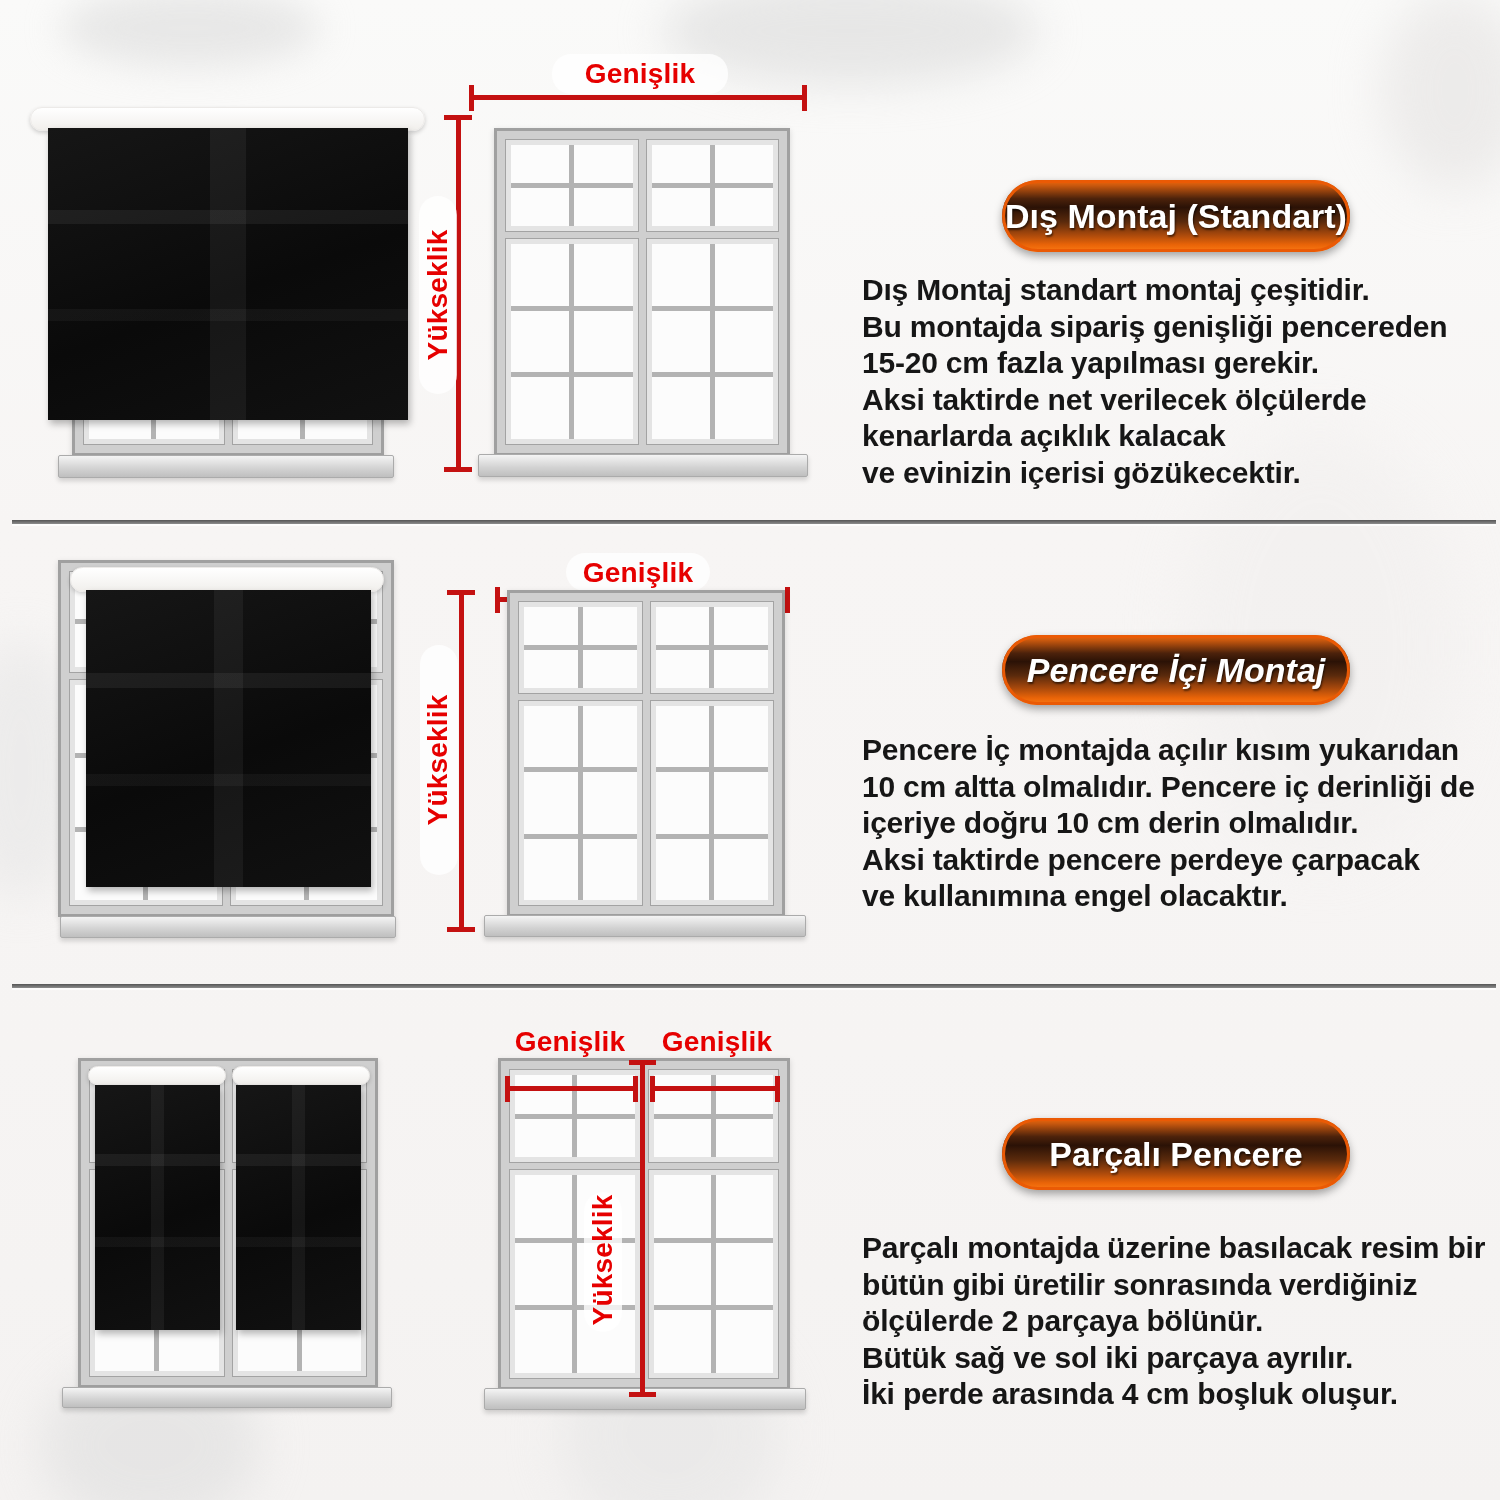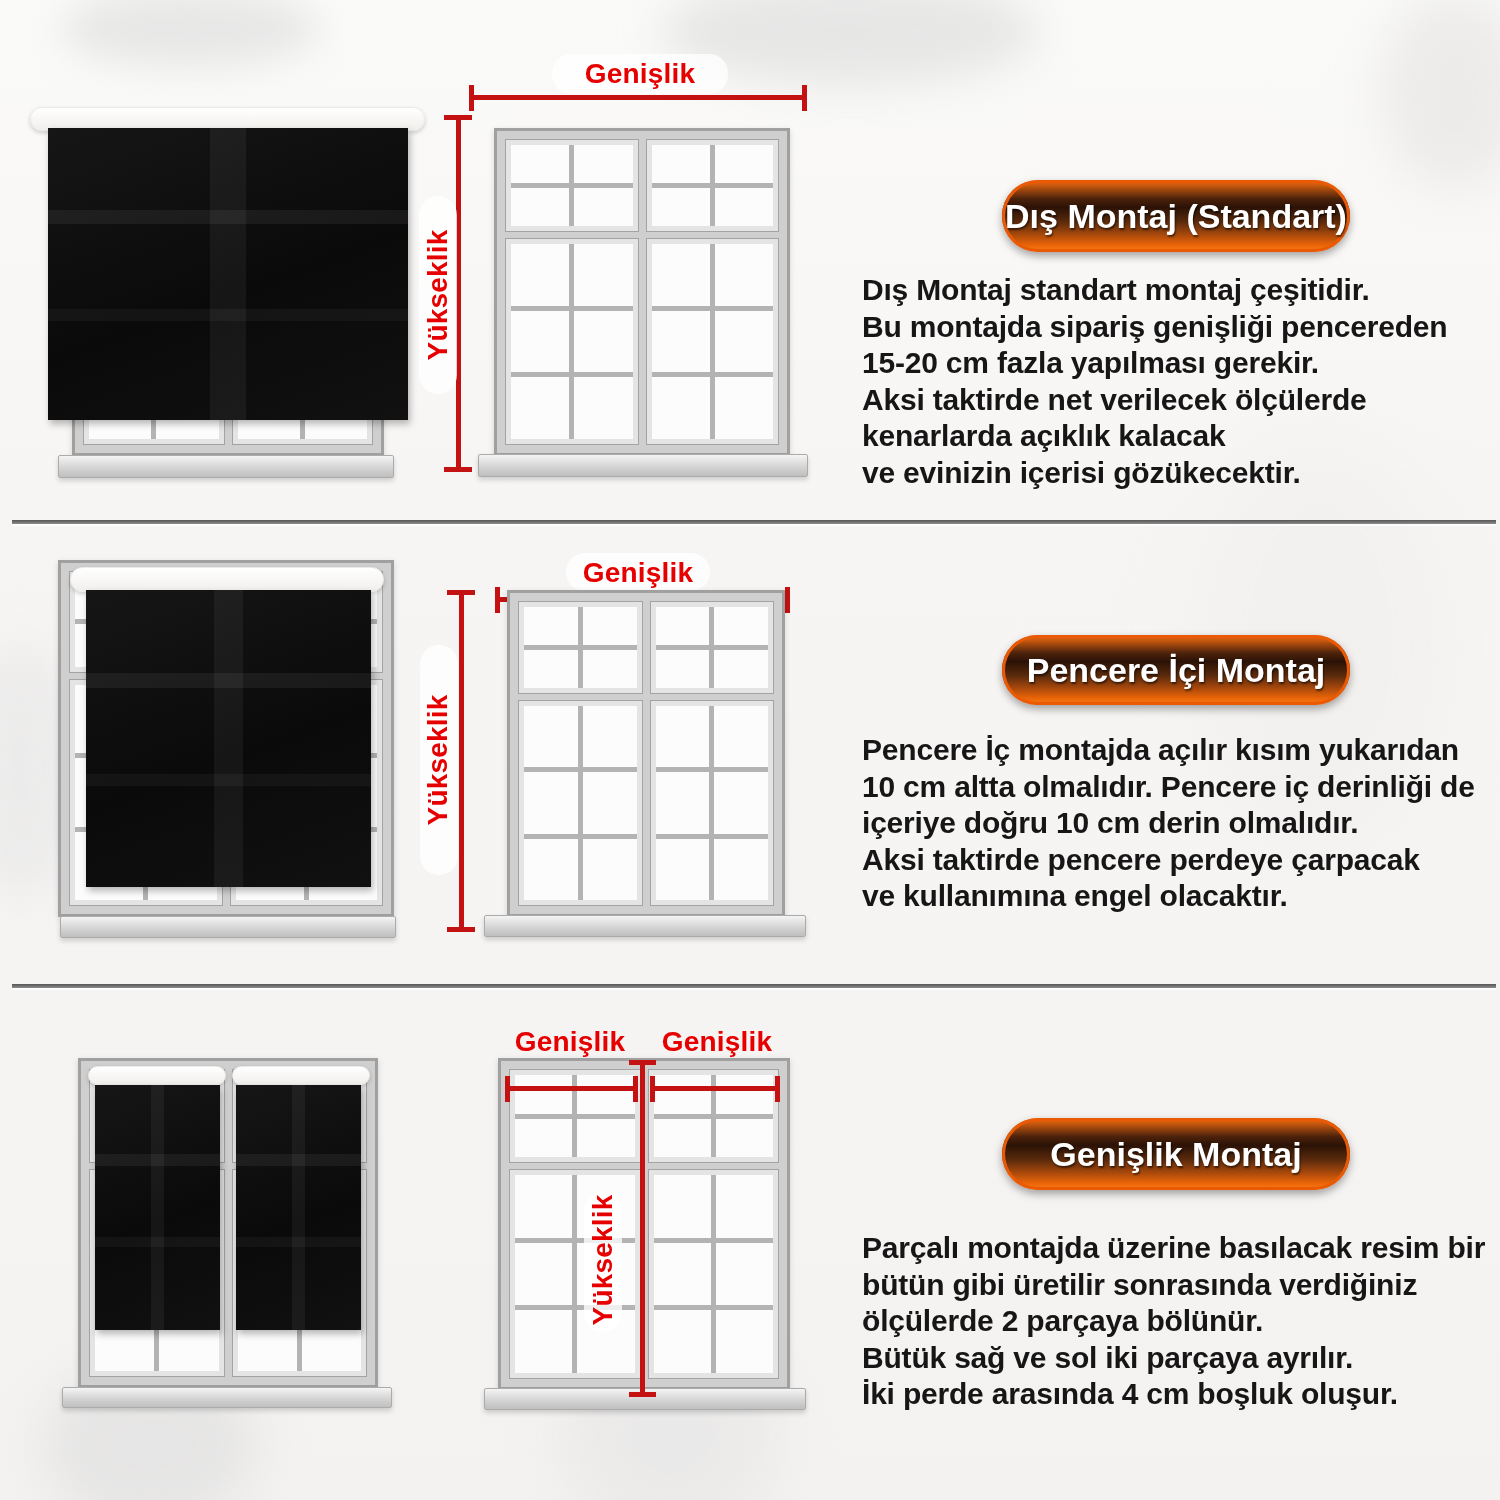--- a/index.html
+++ b/index.html
@@ -242,21 +242,21 @@
           <div class="pane"></div>
           <div class="pane"></div>
           <div class="pane"></div>
           <div class="pane"></div>
           <div class="pane"></div>
         </div>
     </div>
   </div>
   <div class="sill" style="left:484px;top:915px;width:322px;height:22px;"></div>
 
-  <div class="badge" style="left:1002px;top:635px;width:348px;height:70px;">
+  <div class="badge" style="left:1002px;top:635px;width:348px;height:70px;font-style:italic;">
     <span>Pencere İçi Montaj</span>
   </div>
   <div class="para" style="left:862px;top:732px;width:640px;">
     <span>Pencere İç montajda açılır kısım yukarıdan</span>
     <span>10 cm altta olmalıdır. Pencere iç derinliği de</span>
     <span>içeriye doğru 10 cm derin olmalıdır.</span>
     <span>Aksi taktirde pencere perdeye çarpacak</span>
     <span>ve kullanımına engel olacaktır.</span>
   </div>
 
@@ -348,21 +348,21 @@
   <div class="m" style="left:650px;top:1076px;width:5px;height:26px;"></div>
   <div class="m" style="left:775px;top:1076px;width:5px;height:26px;"></div>
 
   <div class="m" style="left:640px;top:1062px;width:5px;height:333px;"></div>
   <div class="m" style="left:629px;top:1060px;width:27px;height:5px;"></div>
   <div class="m" style="left:629px;top:1392px;width:27px;height:5px;"></div>
   <div class="pill" style="left:584px;top:1192px;width:38px;height:140px;"></div>
   <div class="rl v" style="left:523px;top:1240px;width:160px;">Yükseklik</div>
 
   <div class="badge" style="left:1002px;top:1118px;width:348px;height:72px;">
-    <span>Genişlik Montaj</span>
+    <span>Parçalı Pencere</span>
   </div>
   <div class="para" style="left:862px;top:1230px;width:640px;">
     <span>Parçalı montajda üzerine basılacak resim bir</span>
     <span>bütün gibi üretilir sonrasında verdiğiniz</span>
     <span>ölçülerde 2 parçaya bölünür.</span>
     <span>Bütük sağ ve sol iki parçaya ayrılır.</span>
     <span>İki perde arasında 4 cm boşluk oluşur.</span>
   </div>
 
 </div>

